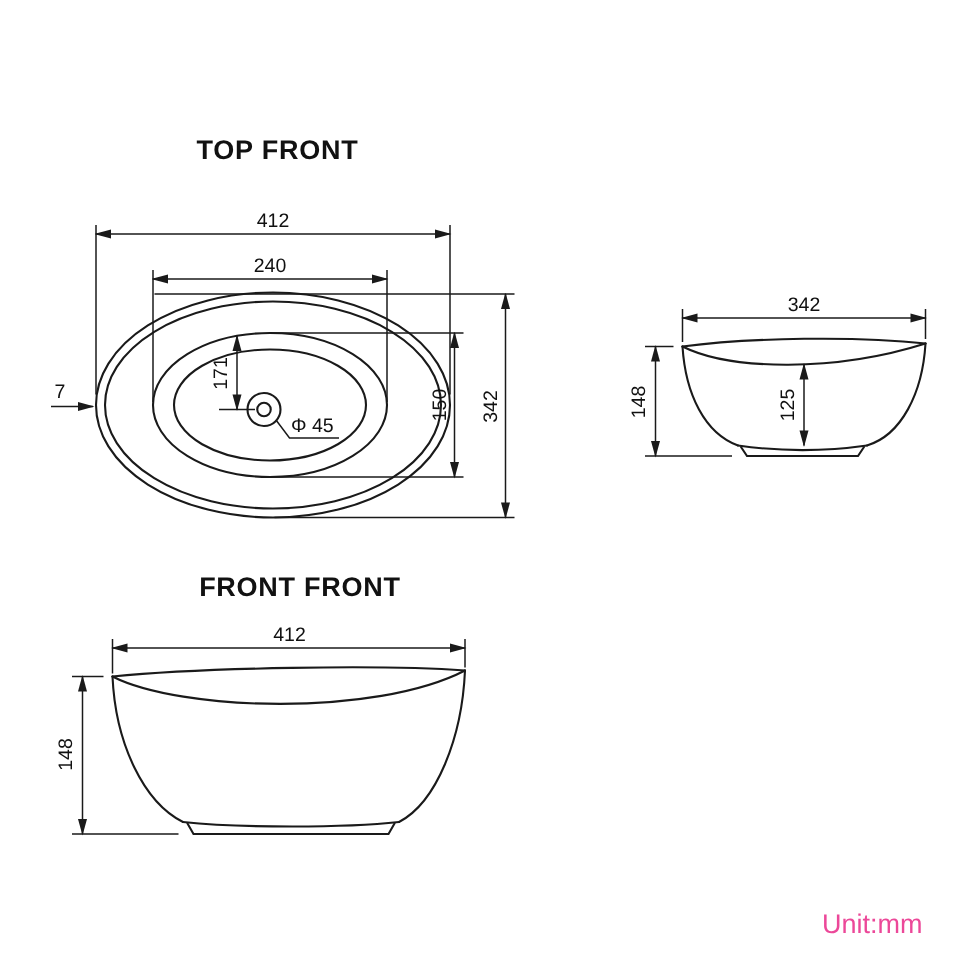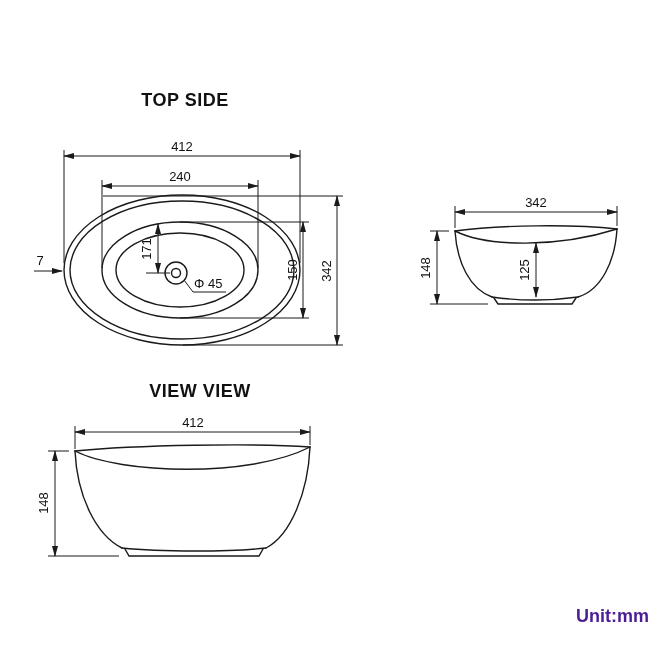--- a/index.html
+++ b/index.html
@@ -2,34 +2,34 @@
 <html><head>
 <meta charset="utf-8">
 <style>
   html,body{margin:0;padding:0}
   body{width:650px;height:650px;background:#fff;font-family:"Liberation Sans",sans-serif}
   .canvas{position:relative;width:650px;height:650px;background:#fff;overflow:hidden}
   .view-title{position:absolute;font-weight:bold;font-size:18px;color:#111;letter-spacing:.5px;text-align:center;white-space:nowrap}
   #t-top{left:120px;top:90px;width:130px}
   #t-side{left:468px;top:90px;width:136px}
   #t-front{left:128px;top:381px;width:144px}
-  .unit{position:absolute;left:576px;top:606px;font-size:18px;font-weight:bold;color:#4c1d95}
+  .unit{position:absolute;left:548px;top:606px;font-size:18px;font-weight:normal;color:#ec4899}
   svg{position:absolute;left:0;top:0}
   .shape path,.shape ellipse,.shape circle{fill:none;stroke:#1a1a1a;stroke-width:1.4;stroke-linecap:round}
   .ext{stroke:#1a1a1a;stroke-width:1}
   .dln{stroke:#1a1a1a;stroke-width:1;fill:none}
   .dtx{font-size:13px;fill:#111}
 </style>
 </head>
 <body>
 
 <div class="canvas">
 
-  <div class="view-title" id="t-top">TOP SIDE</div>
-  <div class="view-title" id="t-front">VIEW VIEW</div>
+  <div class="view-title" id="t-top">TOP FRONT</div>
+  <div class="view-title" id="t-front">FRONT FRONT</div>
   <div class="unit">Unit:mm</div>
 
   <svg width="650" height="650" viewBox="0 0 650 650">
     <defs>
       <marker id="aE" markerUnits="userSpaceOnUse" markerWidth="12" markerHeight="8" refX="11" refY="4" orient="auto">
         <path d="M1,1 L12,4 L1,7 Z" fill="#1a1a1a"></path>
       </marker>
       <marker id="aS" markerUnits="userSpaceOnUse" markerWidth="12" markerHeight="8" refX="1" refY="4" orient="auto">
         <path d="M11,1 L0,4 L11,7 Z" fill="#1a1a1a"></path>
       </marker>

